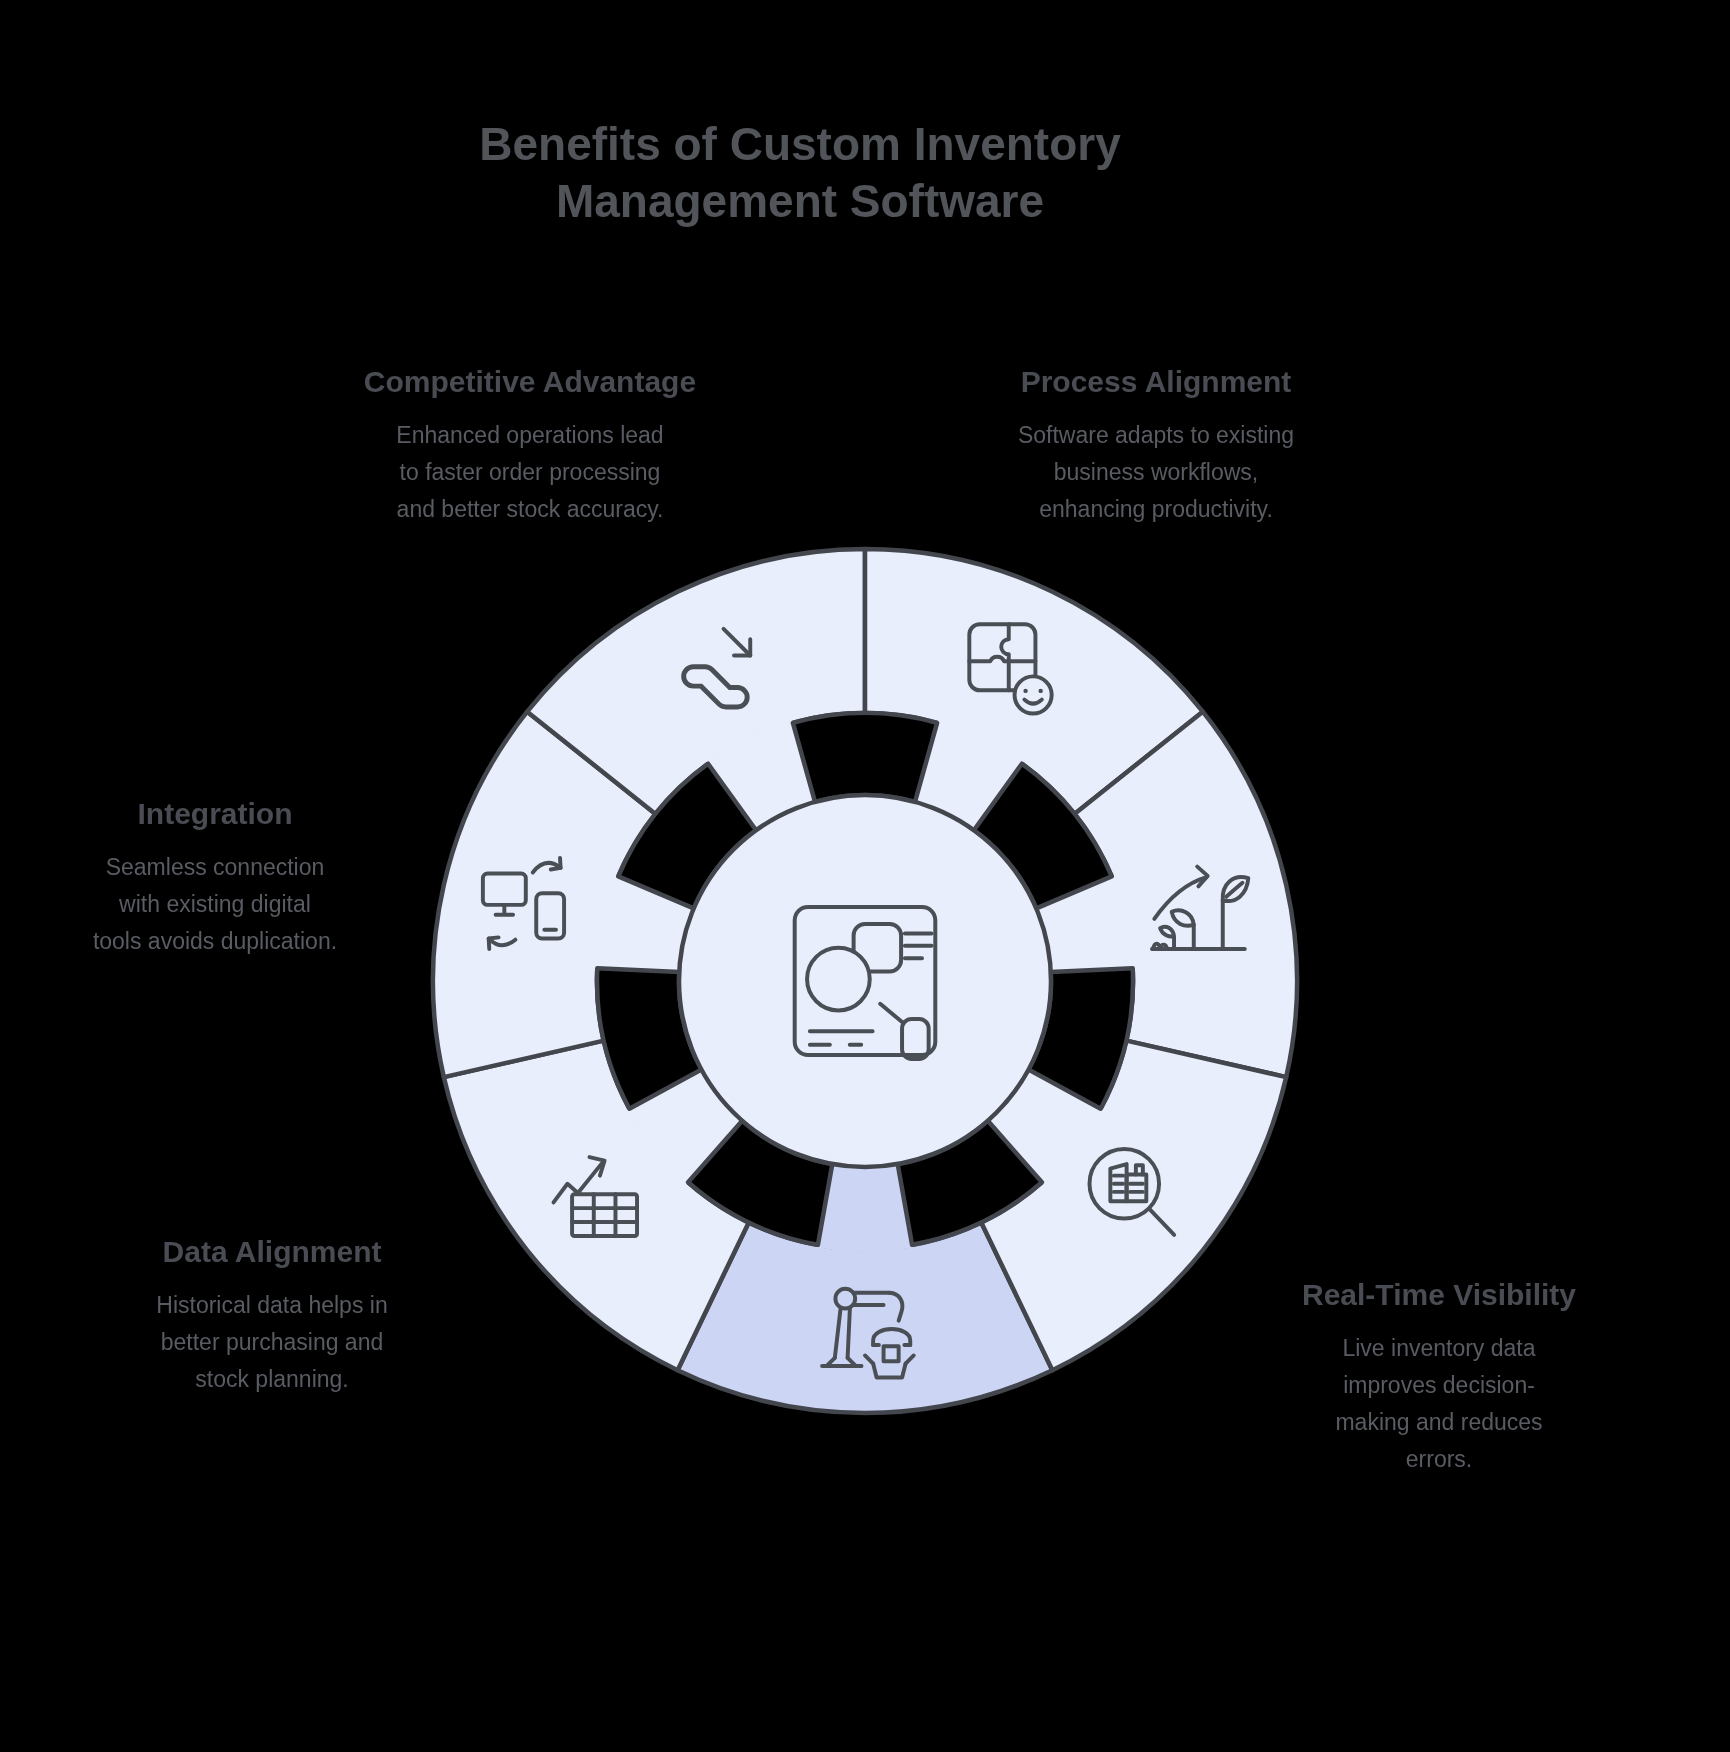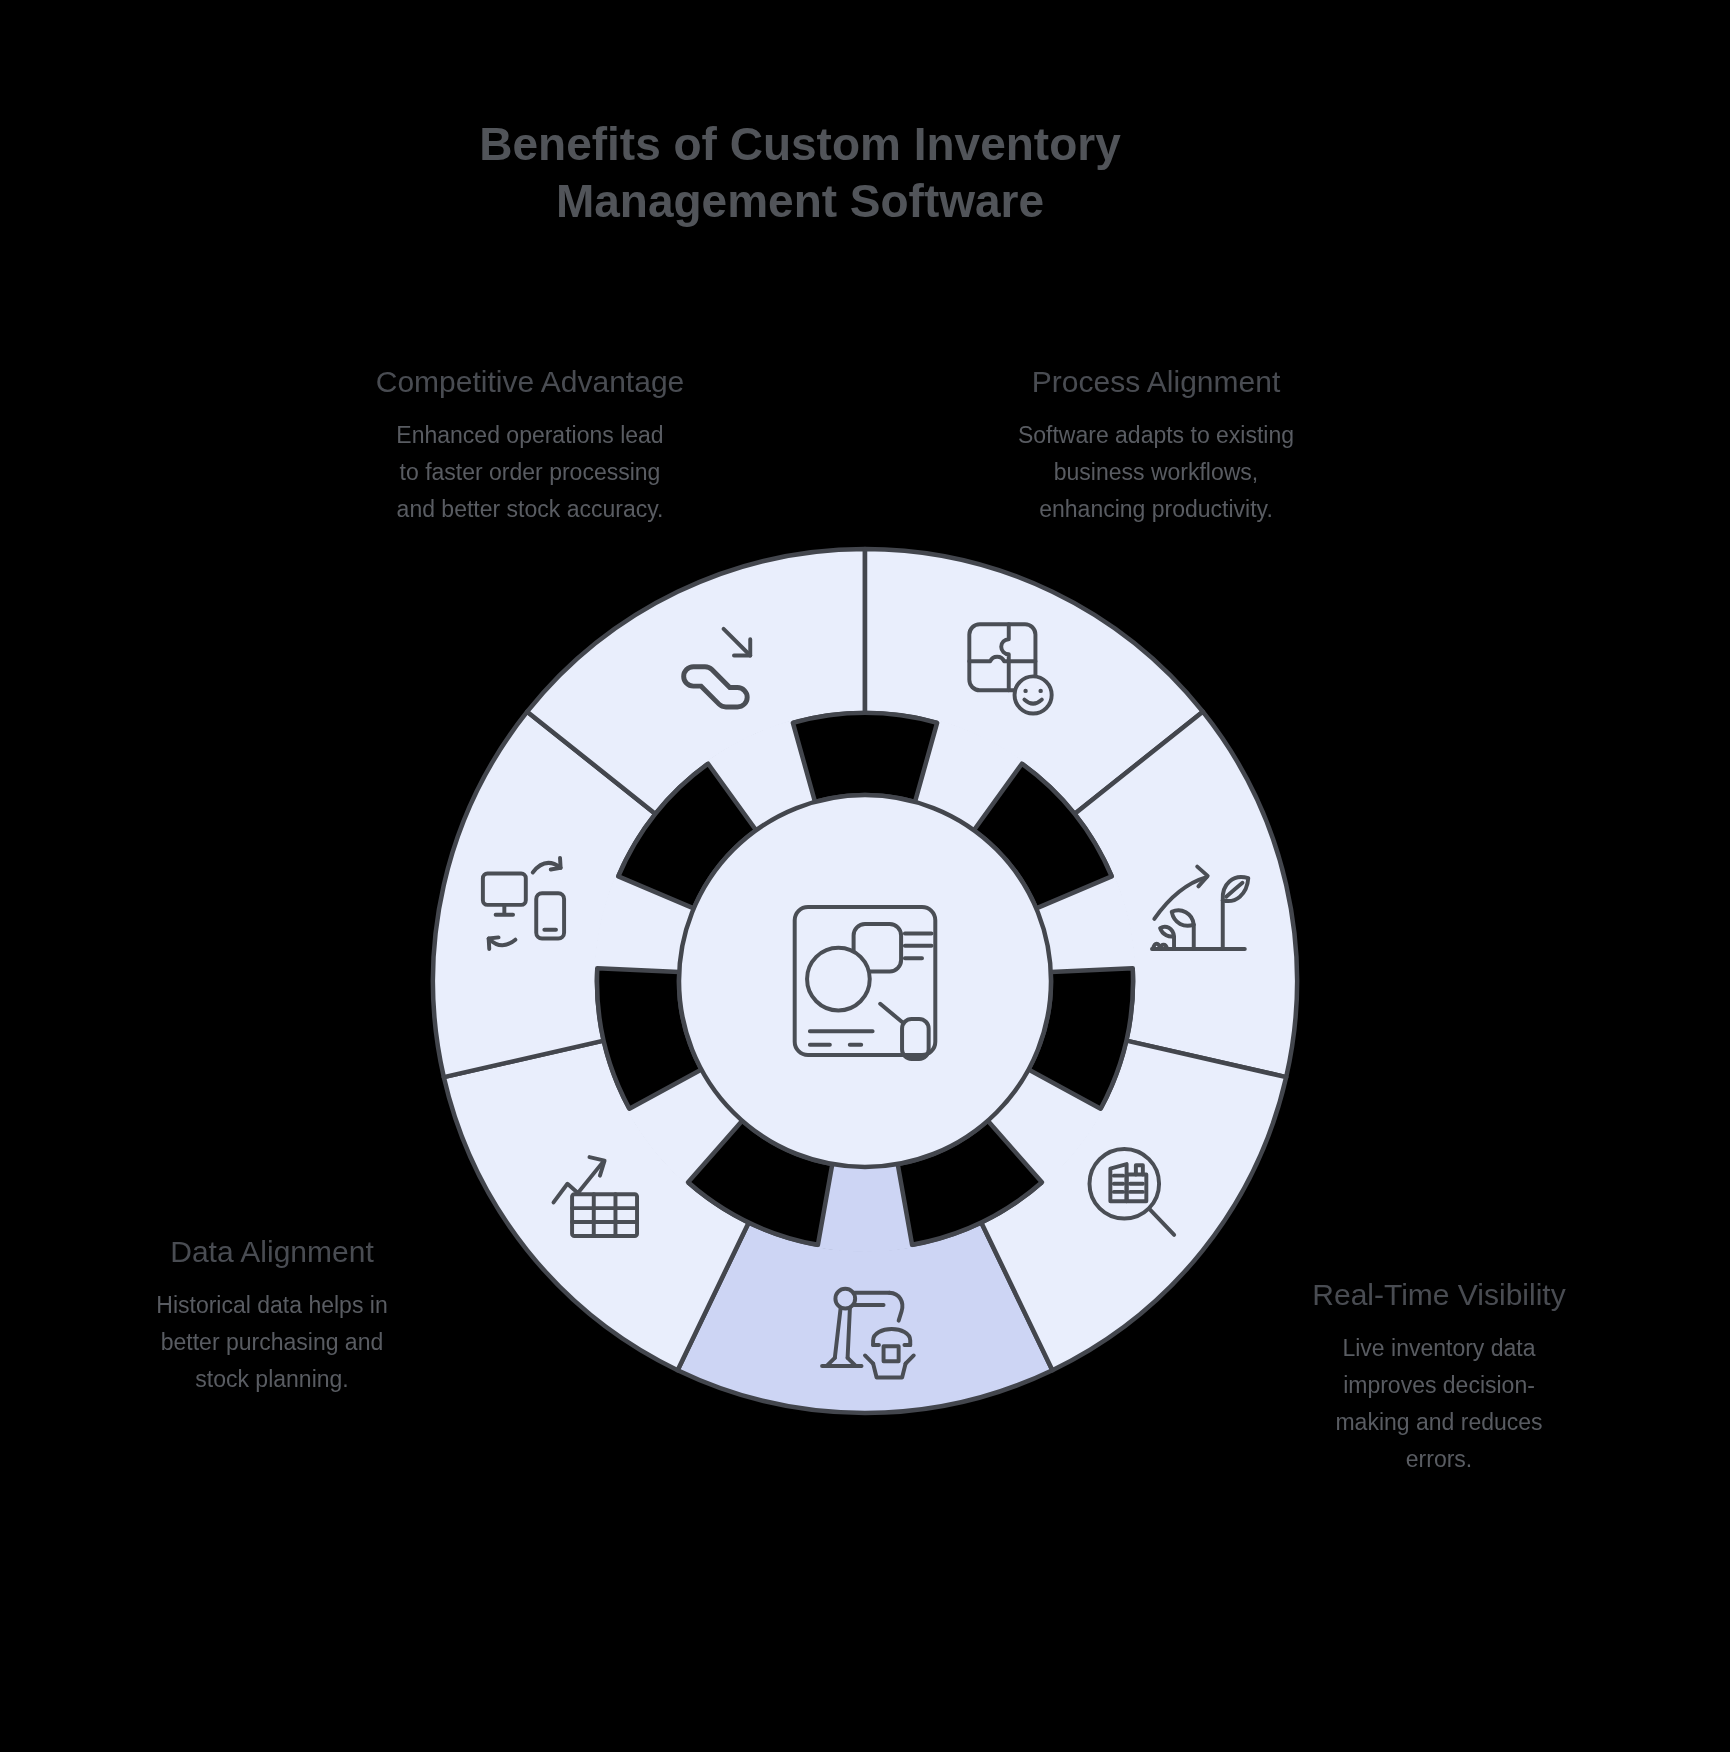--- a/index.html
+++ b/index.html
@@ -2,21 +2,21 @@
 <html><head>
 <meta charset="utf-8">
 <style>
   html,body{margin:0;padding:0;background:#000;}
   #stage{position:relative;width:1730px;height:1752px;background:#000;overflow:hidden;
          font-family:"Liberation Sans",sans-serif;margin-top:16px;}
   #title{position:absolute;left:450px;top:100px;width:700px;margin:0;
          text-align:center;font-size:46px;line-height:57px;font-weight:bold;
          color:#515459;white-space:pre-line;}
   .label{position:absolute;text-align:center;}
-  .label h2{margin:0 0 17px 0;font-size:30px;line-height:36px;font-weight:normal;color:#494c52;}
+  .label h2{margin:0 0 17px 0;font-size:30px;line-height:36px;font-weight:bold;color:#494c52;}
   .label p{margin:0;font-size:23px;line-height:37px;color:#595c62;white-space:pre-line;}
   #lb-competitive{left:250px;top:348px;width:560px;}
   #lb-process{left:876px;top:348px;width:560px;}
   #lb-integration{left:18px;top:780px;width:394px;}
   #lb-scalability{left:1312px;top:765px;width:394px;}
   #lb-data{left:70px;top:1218px;width:404px;}
   #lb-realtime{left:1240px;top:1261px;width:398px;}
   #lb-automation{left:615px;top:1478px;width:500px;}
   #wheel{position:absolute;left:0;top:0;}
   
@@ -38,20 +38,26 @@
 and better stock accuracy.</p>
   </div>
 
   <div class="label" id="lb-process">
     <h2>Process Alignment</h2>
     <p>Software adapts to existing
 business workflows,
 enhancing productivity.</p>
   </div>
 
+  <div class="label" id="lb-integration">
+    <h2>Integration</h2>
+    <p>Seamless connection
+with existing digital
+tools avoids duplication.</p>
+  </div>
 
 
   <div class="label" id="lb-data">
     <h2>Data Alignment</h2>
     <p>Historical data helps in
 better purchasing and
 stock planning.</p>
   </div>
 
   <div class="label" id="lb-realtime">

